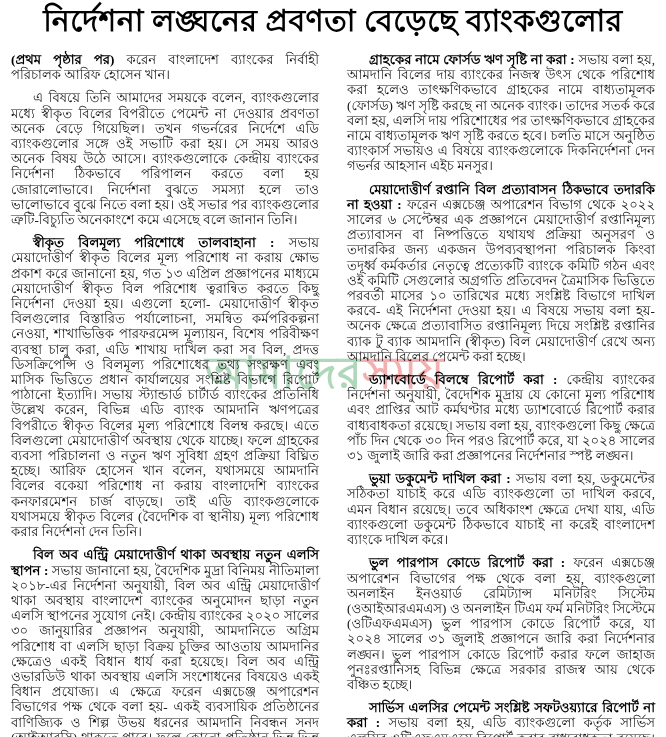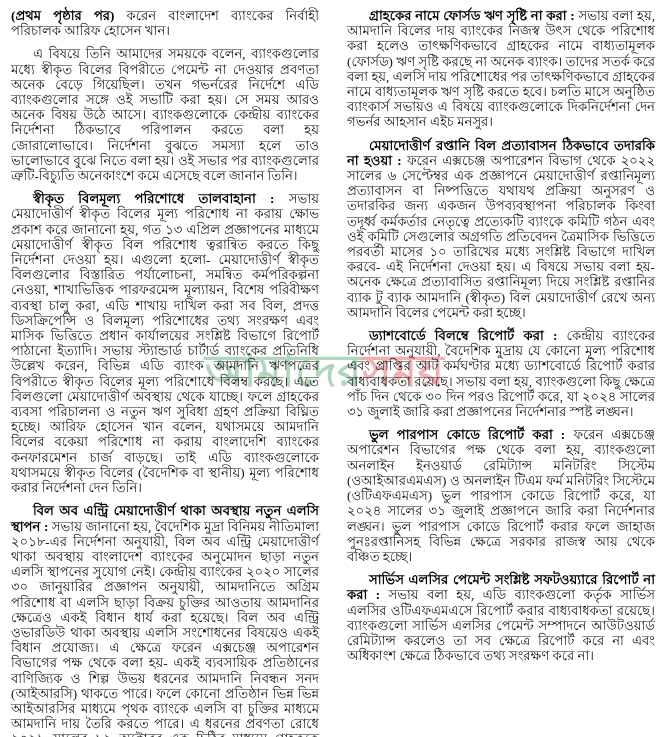--- a/index.html
+++ b/index.html
@@ -72,34 +72,36 @@
     pointer-events: none;
   }
   .watermark .wm-green { color: #3f9e57; }
   .watermark .wm-red   { color: #e23b3b; }
 </style>
 </head>
 <body>
 
 <div class="page">
 
+  <h1 class="headline">নির্দেশনা লঙ্ঘনের প্রবণতা বেড়েছে ব্যাংকগুলোর</h1>
 
   <div class="watermark">
     <span class="wm-green">আমাদের</span><span class="wm-red">সময়</span>
   </div>
 
   <div class="columns">
     <div class="col">
         <p class="para no-indent"><b class="lead">(প্রথম পৃষ্ঠার পর) </b>করেন বাংলাদেশ ব্যাংকের নির্বাহী পরিচালক আরিফ হোসেন খান।</p>
         <p class="para">এ বিষয়ে তিনি আমাদের সময়কে বলেন, ব্যাংকগুলোর মধ্যে স্বীকৃত বিলের বিপরীতে পেমেন্ট না দেওয়ার প্রবণতা অনেক বেড়ে গিয়েছিল। তখন গভর্নরের নির্দেশে এডি ব্যাংকগুলোর সঙ্গে ওই সভাটি করা হয়। সে সময় আরও অনেক বিষয় উঠে আসে। ব্যাংকগুলোকে কেন্দ্রীয় ব্যাংকের নির্দেশনা ঠিকভাবে পরিপালন করতে বলা হয় জোরালোভাবে। নির্দেশনা বুঝতে সমস্যা হলে তাও ভালোভাবে বুঝে নিতে বলা হয়। ওই সভার পর ব্যাংকগুলোর ত্রুটি-বিচ্যুতি অনেকাংশে কমে এসেছে বলে জানান তিনি।</p>
         <p class="para"><b class="lead">স্বীকৃত বিলমূল্য পরিশোধে তালবাহানা : </b>সভায় মেয়াদোত্তীর্ণ স্বীকৃত বিলের মূল্য পরিশোধ না করায় ক্ষোভ প্রকাশ করে জানানো হয়, গত ১৩ এপ্রিল প্রজ্ঞাপনের মাধ্যমে মেয়াদোত্তীর্ণ স্বীকৃত বিল পরিশোধ ত্বরান্বিত করতে কিছু নির্দেশনা দেওয়া হয়। এগুলো হলো- মেয়াদোত্তীর্ণ স্বীকৃত বিলগুলোর বিস্তারিত পর্যালোচনা, সমন্বিত কর্মপরিকল্পনা নেওয়া, শাখাভিত্তিক পারফরমেন্স মূল্যায়ন, বিশেষ পরিবীক্ষণ ব্যবস্থা চালু করা, এডি শাখায় দাখিল করা সব বিল, প্রদত্ত ডিসক্রিপেন্সি ও বিলমূল্য পরিশোধের তথ্য সংরক্ষণ এবং মাসিক ভিত্তিতে প্রধান কার্যালয়ের সংশ্লিষ্ট বিভাগে রিপোর্ট পাঠানো ইত্যাদি। সভায় স্ট্যান্ডার্ড চার্টার্ড ব্যাংকের প্রতিনিধি উল্লেখ করেন, বিভিন্ন এডি ব্যাংক আমদানি ঋণপত্রের বিপরীতে স্বীকৃত বিলের মূল্য পরিশোধে বিলম্ব করছে। এতে বিলগুলো মেয়াদোত্তীর্ণ অবস্থায় থেকে যাচ্ছে। ফলে গ্রাহকের ব্যবসা পরিচালনা ও নতুন ঋণ সুবিধা গ্রহণ প্রক্রিয়া বিঘ্নিত হচ্ছে। আরিফ হোসেন খান বলেন, যথাসময়ে আমদানি বিলের বকেয়া পরিশোধ না করায় বাংলাদেশি ব্যাংকের কনফারমেশন চার্জ বাড়ছে। তাই এডি ব্যাংকগুলোকে যথাসময়ে স্বীকৃত বিলের (বৈদেশিক বা স্থানীয়) মূল্য পরিশোধ করার নির্দেশনা দেন তিনি।</p>
         <p class="para"><b class="lead">বিল অব এন্ট্রি মেয়াদোত্তীর্ণ থাকা অবস্থায় নতুন এলসি স্থাপন : </b>সভায় জানানো হয়, বৈদেশিক মুদ্রা বিনিময় নীতিমালা ২০১৮-এর নির্দেশনা অনুযায়ী, বিল অব এন্ট্রি মেয়াদোত্তীর্ণ থাকা অবস্থায় বাংলাদেশ ব্যাংকের অনুমোদন ছাড়া নতুন এলসি স্থাপনের সুযোগ নেই। কেন্দ্রীয় ব্যাংকের ২০২০ সালের ৩০ জানুয়ারির প্রজ্ঞাপন অনুযায়ী, আমদানিতে অগ্রিম পরিশোধ বা এলসি ছাড়া বিক্রয় চুক্তির আওতায় আমদানির ক্ষেত্রেও একই বিধান ধার্য করা হয়েছে। বিল অব এন্ট্রি ওভারডিউ থাকা অবস্থায় এলসি সংশোধনের বিষয়েও একই বিধান প্রযোজ্য। এ ক্ষেত্রে ফরেন এক্সচেঞ্জ অপারেশন বিভাগের পক্ষ থেকে বলা হয়- একই ব্যবসায়িক প্রতিষ্ঠানের বাণিজ্যিক ও শিল্প উভয় ধরনের আমদানি নিবন্ধন সনদ (আইআরসি) থাকতে পারে। ফলে কোনো প্রতিষ্ঠান ভিন্ন ভিন্ন আইআরসির মাধ্যমে পৃথক ব্যাংকে এলসি বা চুক্তির মাধ্যমে আমদানি দায় তৈরি করতে পারে। এ ধরনের প্রবণতা রোধে ২০২১ সালের ১২ অক্টোবর এক চিঠির মাধ্যমে গ্রাহককে আমদানি সুবিধা দেওয়ার ক্ষেত্রে অনলাইন ইমপোর্ট মনিটরিং সিস্টেম (ওআইএমএস) থেকে আইআরসি নম্বর ও নাম সার্চ করে বিল অব এন্ট্রি মেয়াদোত্তীর্ণবিষয়ক তথ্য যাচাইয়ের নির্দেশনা প্রদান করা</p>
       </div>
     <div class="col">
         <p class="para"><b class="lead">গ্রাহকের নামে ফোর্সড ঋণ সৃষ্টি না করা : </b>সভায় বলা হয়, আমদানি বিলের দায় ব্যাংকের নিজস্ব উৎস থেকে পরিশোধ করা হলেও তাৎক্ষণিকভাবে গ্রাহকের নামে বাধ্যতামূলক (ফোর্সড) ঋণ সৃষ্টি করছে না অনেক ব্যাংক। তাদের সতর্ক করে বলা হয়, এলসি দায় পরিশোধের পর তাৎক্ষণিকভাবে গ্রাহকের নামে বাধ্যতামূলক ঋণ সৃষ্টি করতে হবে। চলতি মাসে অনুষ্ঠিত ব্যাংকার্স সভায়ও এ বিষয়ে ব্যাংকগুলোকে দিকনির্দেশনা দেন গভর্নর আহসান এইচ মনসুর।</p>
         <p class="para"><b class="lead">মেয়াদোত্তীর্ণ রপ্তানি বিল প্রত্যাবাসন ঠিকভাবে তদারকি না হওয়া : </b>ফরেন এক্সচেঞ্জ অপারেশন বিভাগ থেকে ২০২২ সালের ৬ সেপ্টেম্বর এক প্রজ্ঞাপনে মেয়াদোত্তীর্ণ রপ্তানিমূল্য প্রত্যাবাসন বা নিষ্পত্তিতে যথাযথ প্রক্রিয়া অনুসরণ ও তদারকির জন্য একজন উপব্যবস্থাপনা পরিচালক কিংবা তদূর্ধ্ব কর্মকর্তার নেতৃত্বে প্রত্যেকটি ব্যাংকে কমিটি গঠন এবং ওই কমিটি সেগুলোর অগ্রগতি প্রতিবেদন ত্রৈমাসিক ভিত্তিতে পরবর্তী মাসের ১০ তারিখের মধ্যে সংশ্লিষ্ট বিভাগে দাখিল করবে- এই নির্দেশনা দেওয়া হয়। এ বিষয়ে সভায় বলা হয়- অনেক ক্ষেত্রে প্রত্যাবাসিত রপ্তানিমূল্য দিয়ে সংশ্লিষ্ট রপ্তানির ব্যাক টু ব্যাক আমদানি (স্বীকৃত) বিল মেয়াদোত্তীর্ণ রেখে অন্য আমদানি বিলের পেমেন্ট করা হচ্ছে।</p>
         <p class="para"><b class="lead">ড্যাশবোর্ডে বিলম্বে রিপোর্ট করা : </b>কেন্দ্রীয় ব্যাংকের নির্দেশনা অনুযায়ী, বৈদেশিক মুদ্রায় যে কোনো মূল্য পরিশোধ এবং প্রাপ্তির আট কর্মঘণ্টার মধ্যে ড্যাশবোর্ডে রিপোর্ট করার বাধ্যবাধকতা রয়েছে। সভায় বলা হয়, ব্যাংকগুলো কিছু ক্ষেত্রে পাঁচ দিন থেকে ৩০ দিন পরও রিপোর্ট করে, যা ২০২৪ সালের ৩১ জুলাই জারি করা প্রজ্ঞাপনের নির্দেশনার স্পষ্ট লঙ্ঘন।</p>
+        <p class="para"><b class="lead">ভুয়া ডকুমেন্ট দাখিল করা : </b>সভায় বলা হয়, ডকুমেন্টের সঠিকতা যাচাই করে এডি ব্যাংকগুলো তা দাখিল করবে, এমন বিধান রয়েছে। তবে অধিকাংশ ক্ষেত্রে দেখা যায়, এডি ব্যাংকগুলো ডকুমেন্ট ঠিকভাবে যাচাই না করেই বাংলাদেশ ব্যাংকে দাখিল করে।</p>
         <p class="para"><b class="lead">ভুল পারপাস কোডে রিপোর্ট করা : </b>ফরেন এক্সচেঞ্জ অপারেশন বিভাগের পক্ষ থেকে বলা হয়, ব্যাংকগুলো অনলাইন ইনওয়ার্ড রেমিট্যান্স মনিটরিং সিস্টেম (ওআইআরএমএস) ও অনলাইন টিএম ফর্ম মনিটরিং সিস্টেমে (ওটিএফএমএস) ভুল পারপাস কোডে রিপোর্ট করে, যা ২০২৪ সালের ৩১ জুলাই প্রজ্ঞাপনে জারি করা নির্দেশনার লঙ্ঘন। ভুল পারপাস কোডে রিপোর্ট করার ফলে জাহাজ পুনঃরপ্তানিসহ বিভিন্ন ক্ষেত্রে সরকার রাজস্ব আয় থেকে বঞ্চিত হচ্ছে।</p>
         <p class="para"><b class="lead">সার্ভিস এলসির পেমেন্ট সংশ্লিষ্ট সফটওয়্যারে রিপোর্ট না করা : </b>সভায় বলা হয়, এডি ব্যাংকগুলো কর্তৃক সার্ভিস এলসির ওটিএফএমএসে রিপোর্ট করার বাধ্যবাধকতা রয়েছে। ব্যাংকগুলো সার্ভিস এলসির পেমেন্ট সম্পাদনে আউটওয়ার্ড রেমিট্যান্স করলেও তা সব ক্ষেত্রে রিপোর্ট করে না এবং অধিকাংশ ক্ষেত্রে ঠিকভাবে তথ্য সংরক্ষণ করে না।</p>
       </div>
   </div>
 
 </div>
 
 </body></html>

